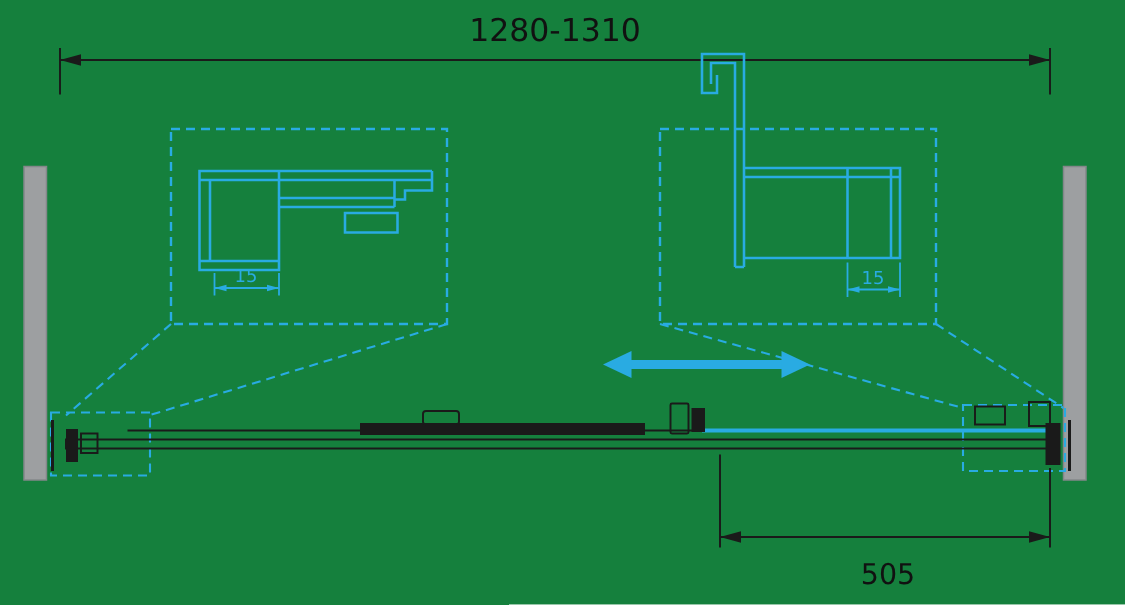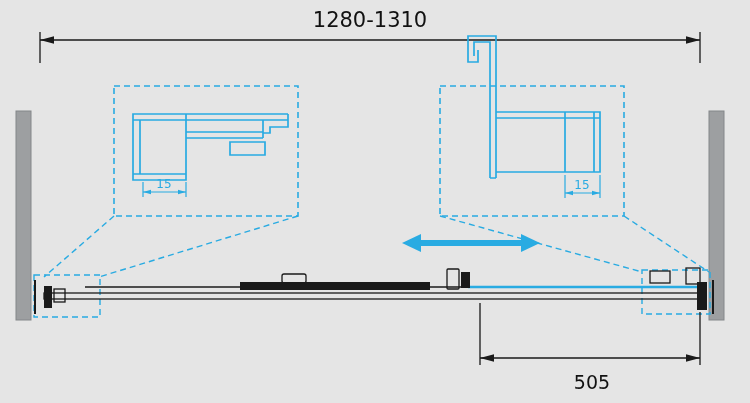--- a/index.html
+++ b/index.html
@@ -1,19 +1,19 @@
 <!DOCTYPE html>
 <html style="--accent: #29abe2; --line: #1a1a1a; --wall: #9d9fa1;"><head>
 <meta charset="utf-8">
 <style>
   html,body{margin:0;padding:0;background:#ffffff;}
   .stage{
     position:relative;
     width:750px;height:403px;
-    background:#e5e5e5;
+    background:#15803d;
     font-family:"DejaVu Sans", sans-serif;
     overflow:hidden;
   }
   svg{position:absolute;left:0;top:0;}
   .blk{stroke:var(--line,#1a1a1a);fill:none;}
   .cyn{stroke:var(--accent,#29abe2);fill:none;}
   .dash{stroke-dasharray:6 4;}
   .fillblk{fill:var(--line,#1a1a1a);stroke:none;}
   .fillcyn{fill:var(--accent,#29abe2);stroke:none;}
   text{fill:#111;font-family:"DejaVu Sans", sans-serif;}

